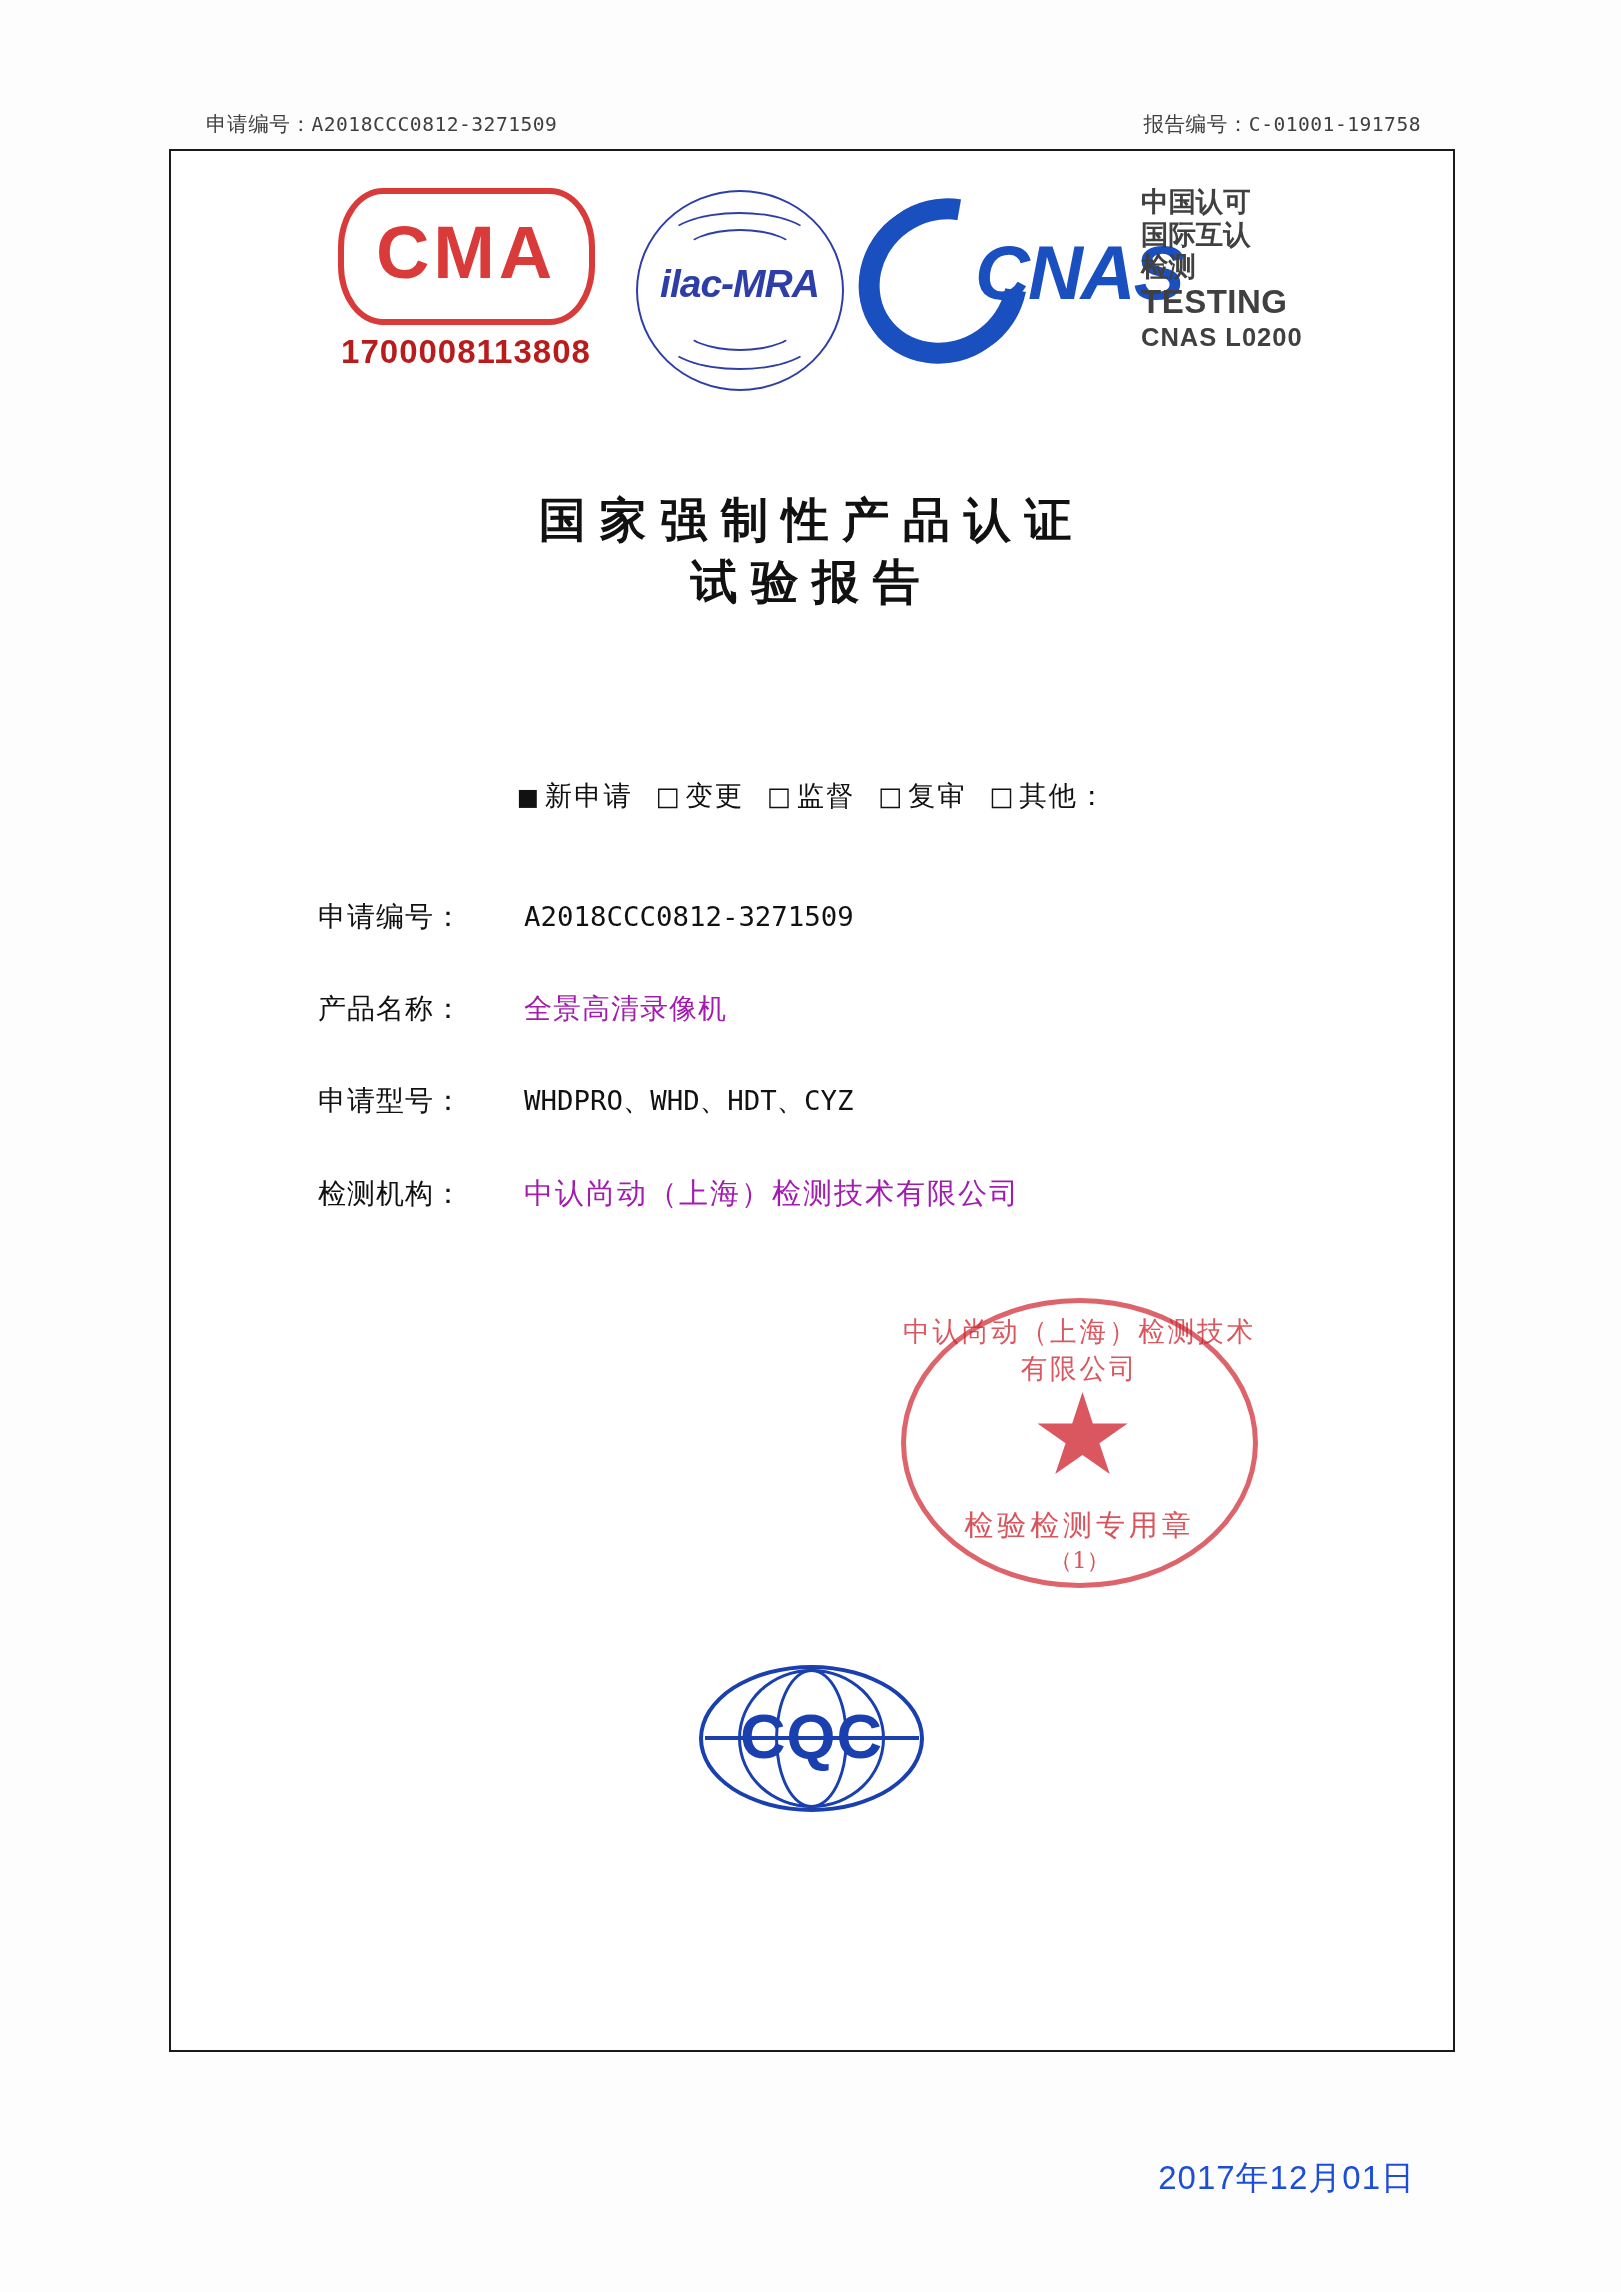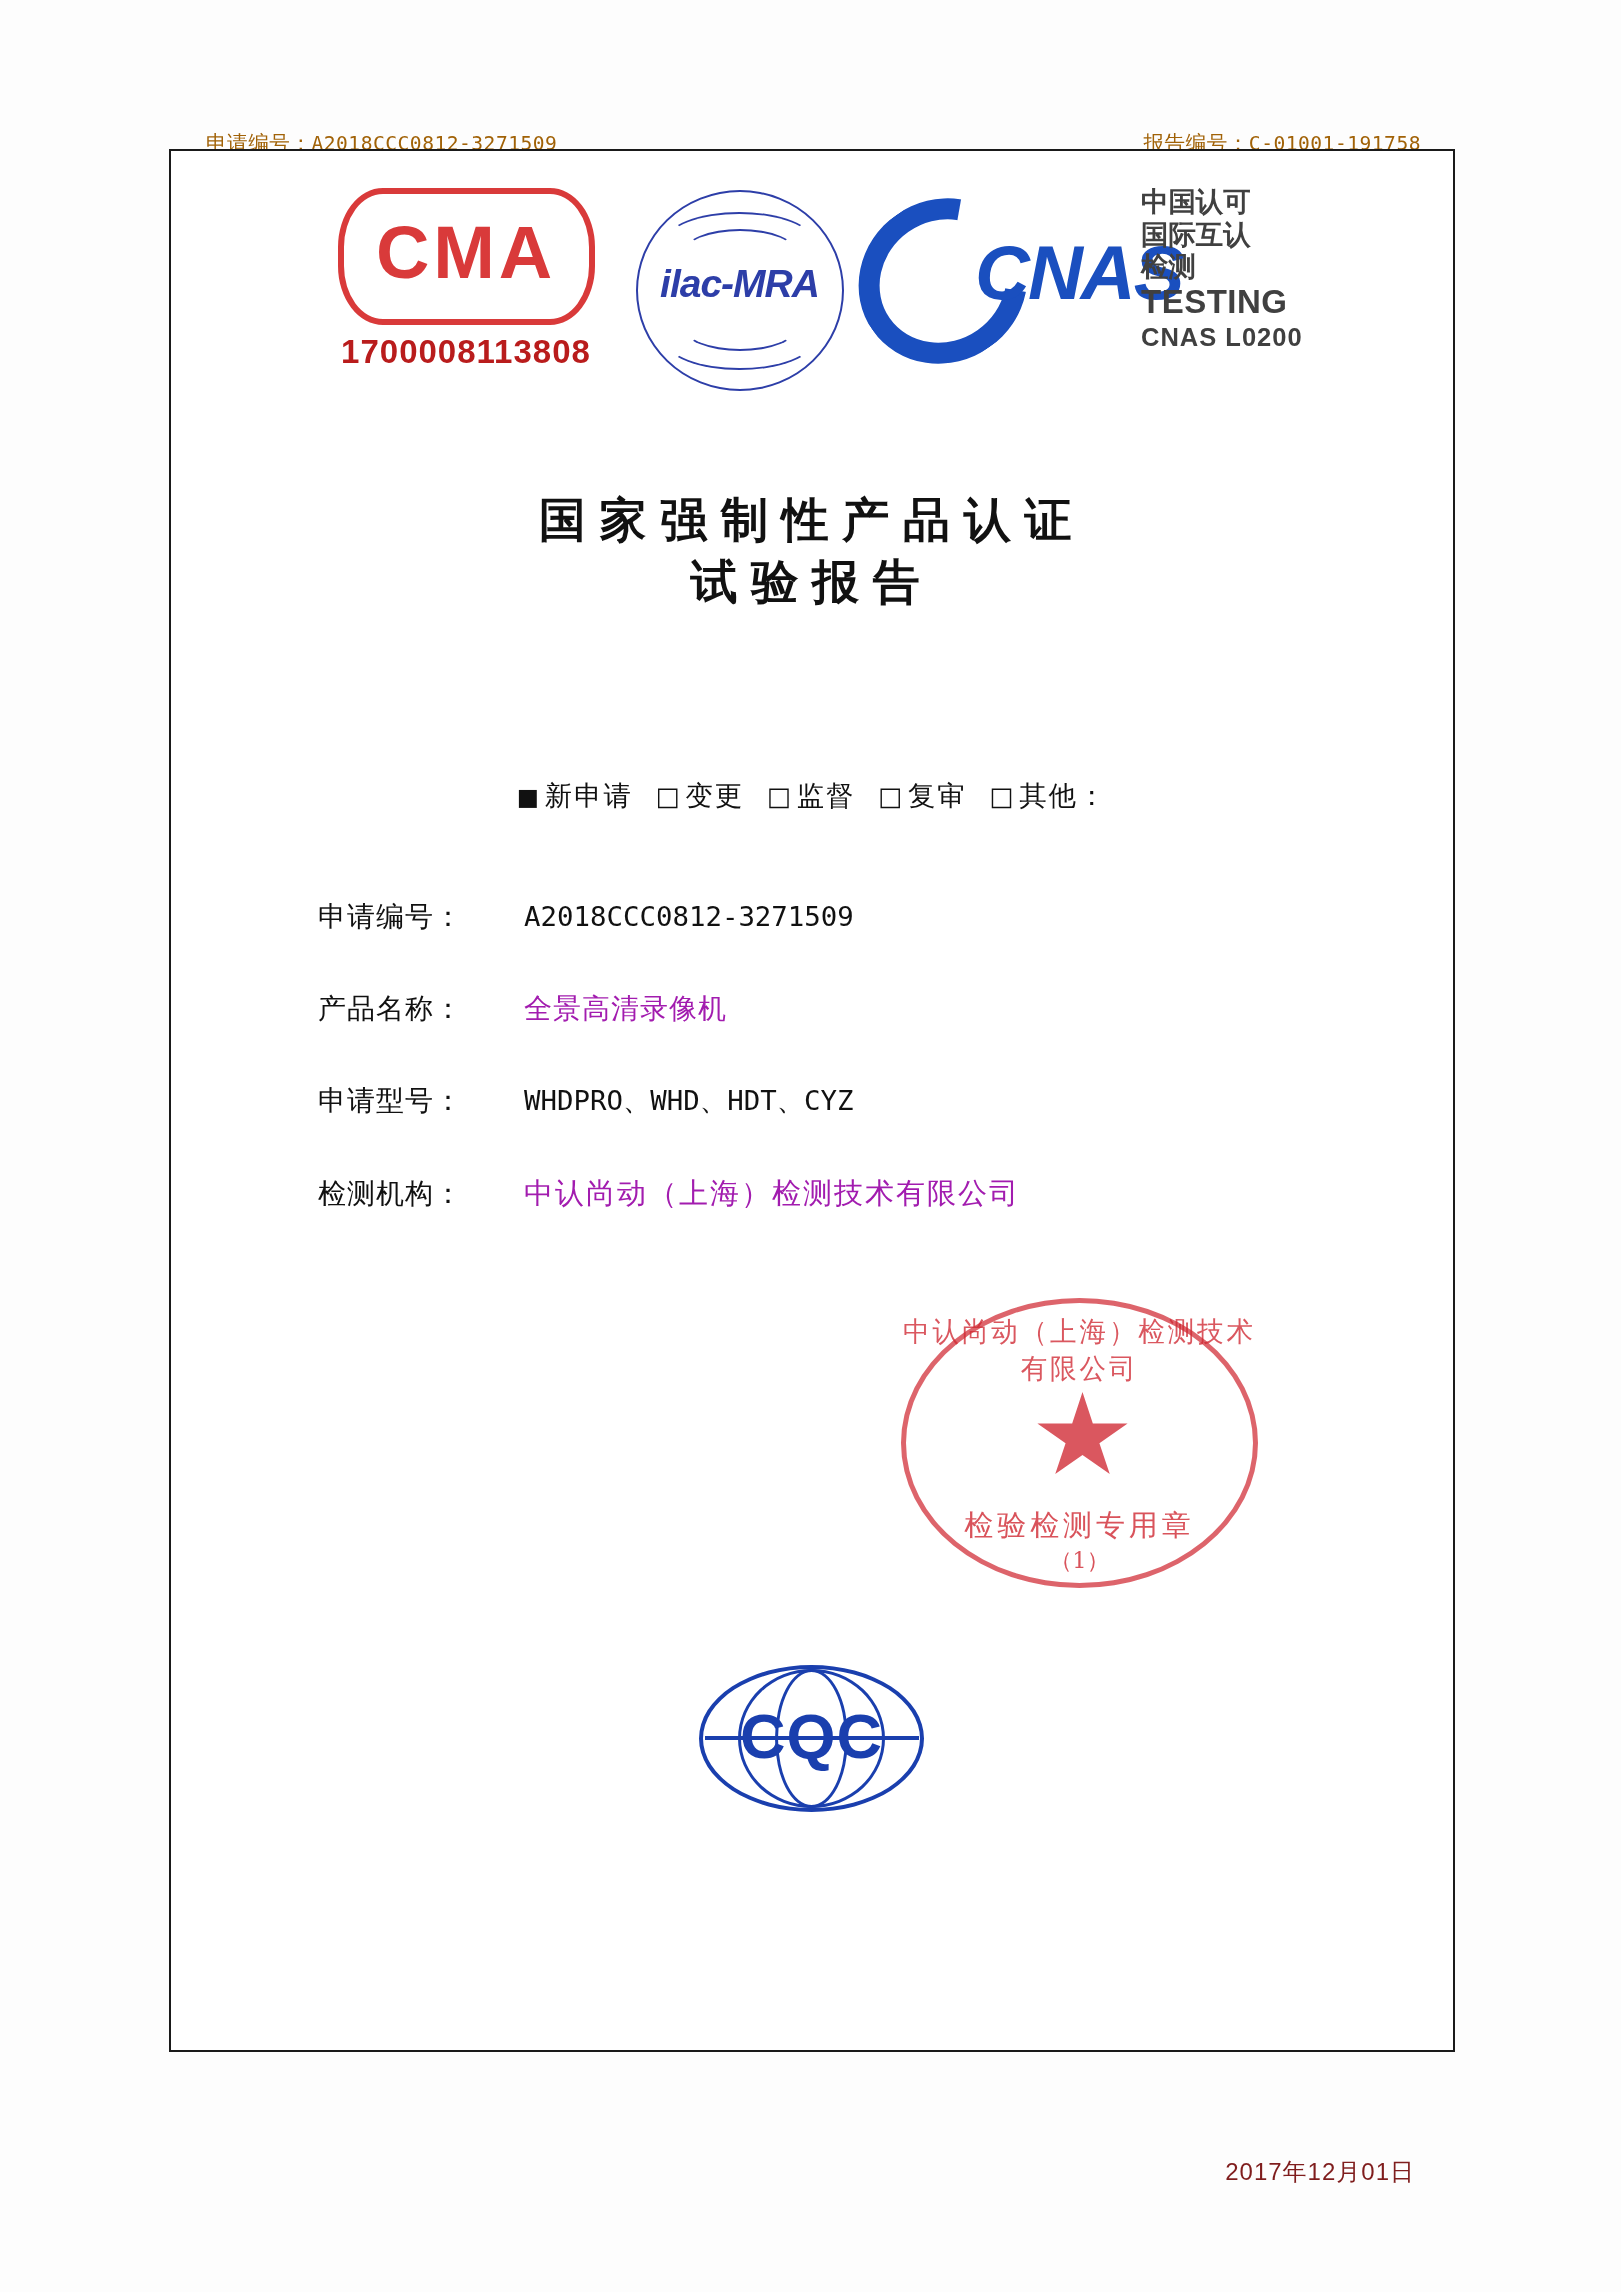--- a/index.html
+++ b/index.html
@@ -27,22 +27,21 @@
   .header-row {
     position: absolute;
     left: 206px;
     top: 110px;
     width: 1215px;
     display: flex;
     justify-content: space-between;
     font-family: "Liberation Sans", sans-serif;
     font-size: 20.6px;
     letter-spacing: 0.5px;
-    color: #a16207;
-    margin-top: 19px;
+    color: #404040;
   }
   .header-row .val {
     font-family: "DejaVu Sans Mono", monospace;
     font-size: 19.6px;
   }
   .header-left, .header-right { white-space: nowrap; }
 
   
   .doc-box {
     position: absolute;
@@ -384,23 +383,23 @@
     color: #1a3fae;
     background: rgba(255,255,255,0.0);
   }
 
   
   .footer-date {
     position: absolute;
     right: 206px;
     top: 2156px;
     font-family: "Liberation Sans", sans-serif;
-    font-size: 24px;
+    font-size: 33px;
     letter-spacing: 1px;
-    color: #7f1d1d;
+    color: #1d4ed8;
   }
 </style>
 </head>
 <body>
 
 <div class="page">
 
   <div class="header-row">
     <div class="header-left">
       <span>申请编号：</span><span class="val">A2018CCC0812-3271509</span>

